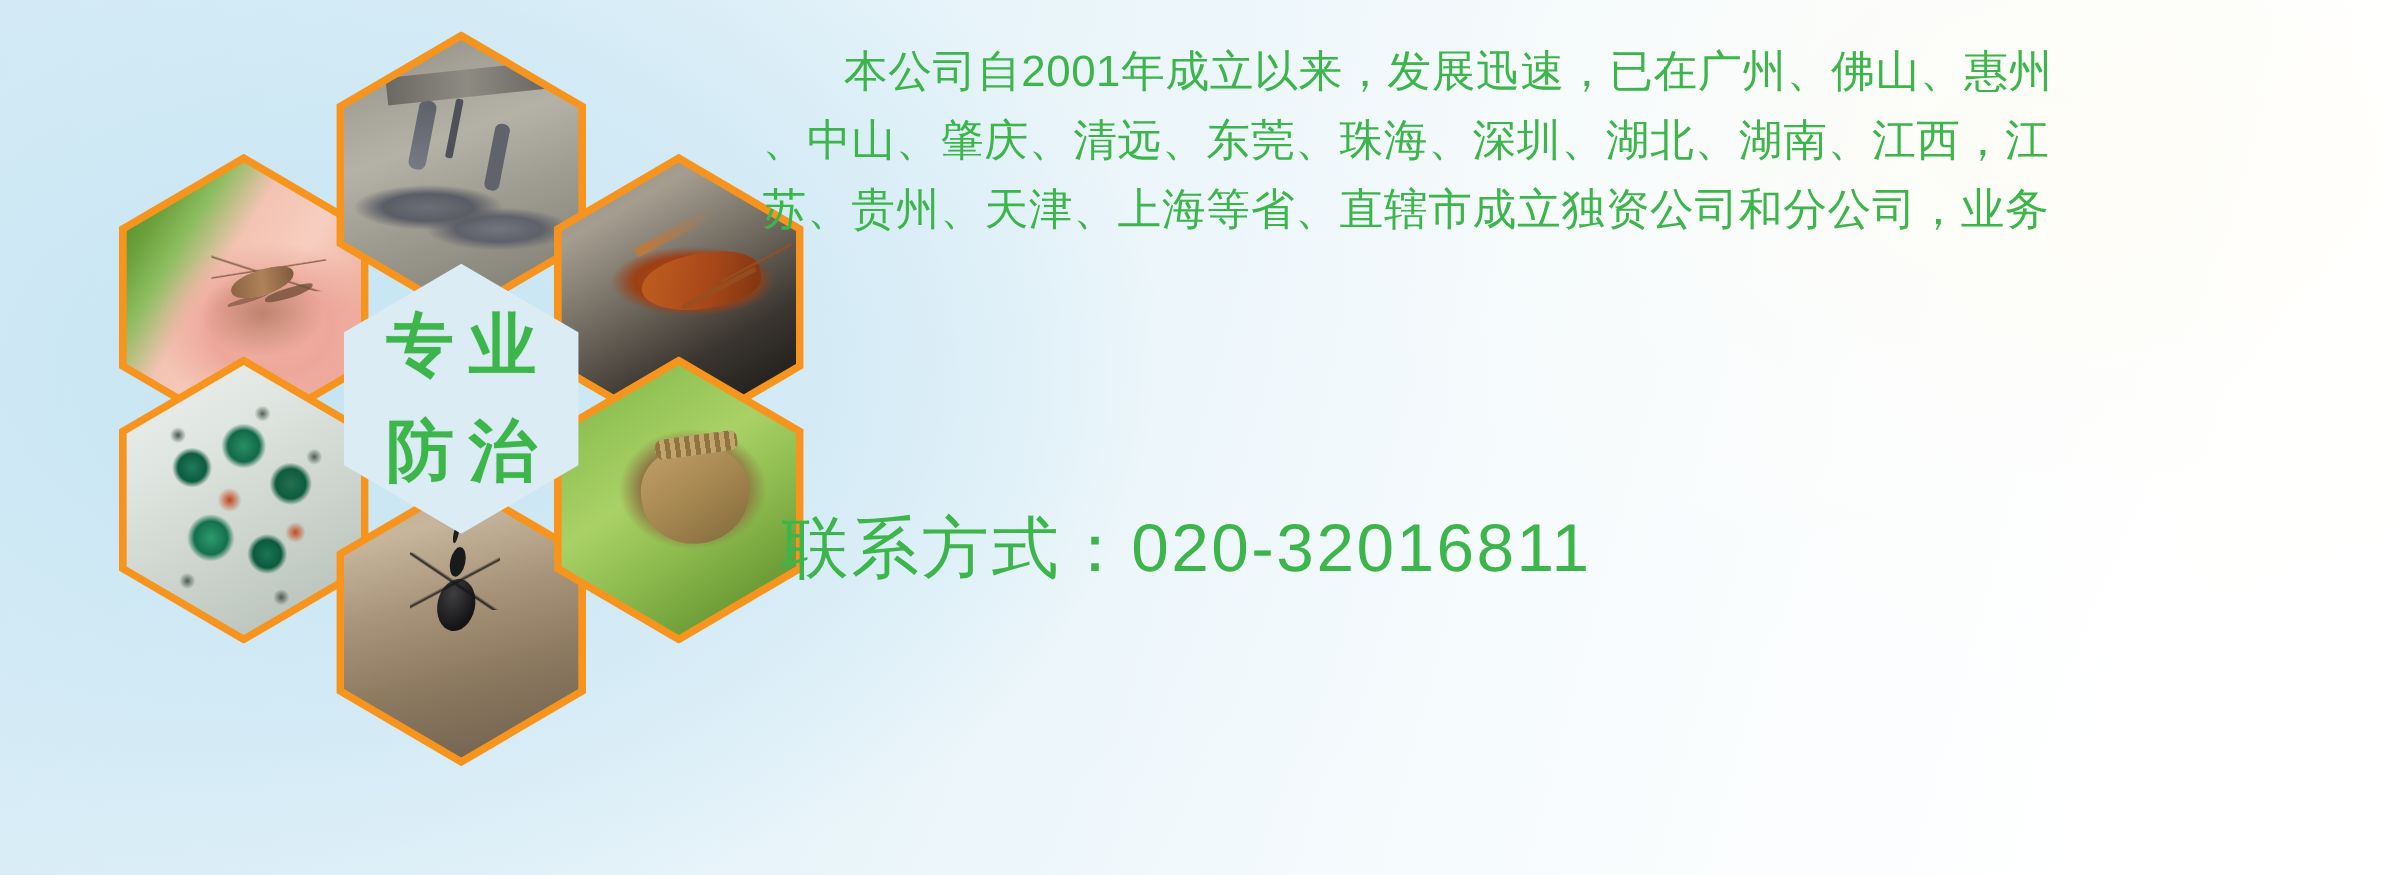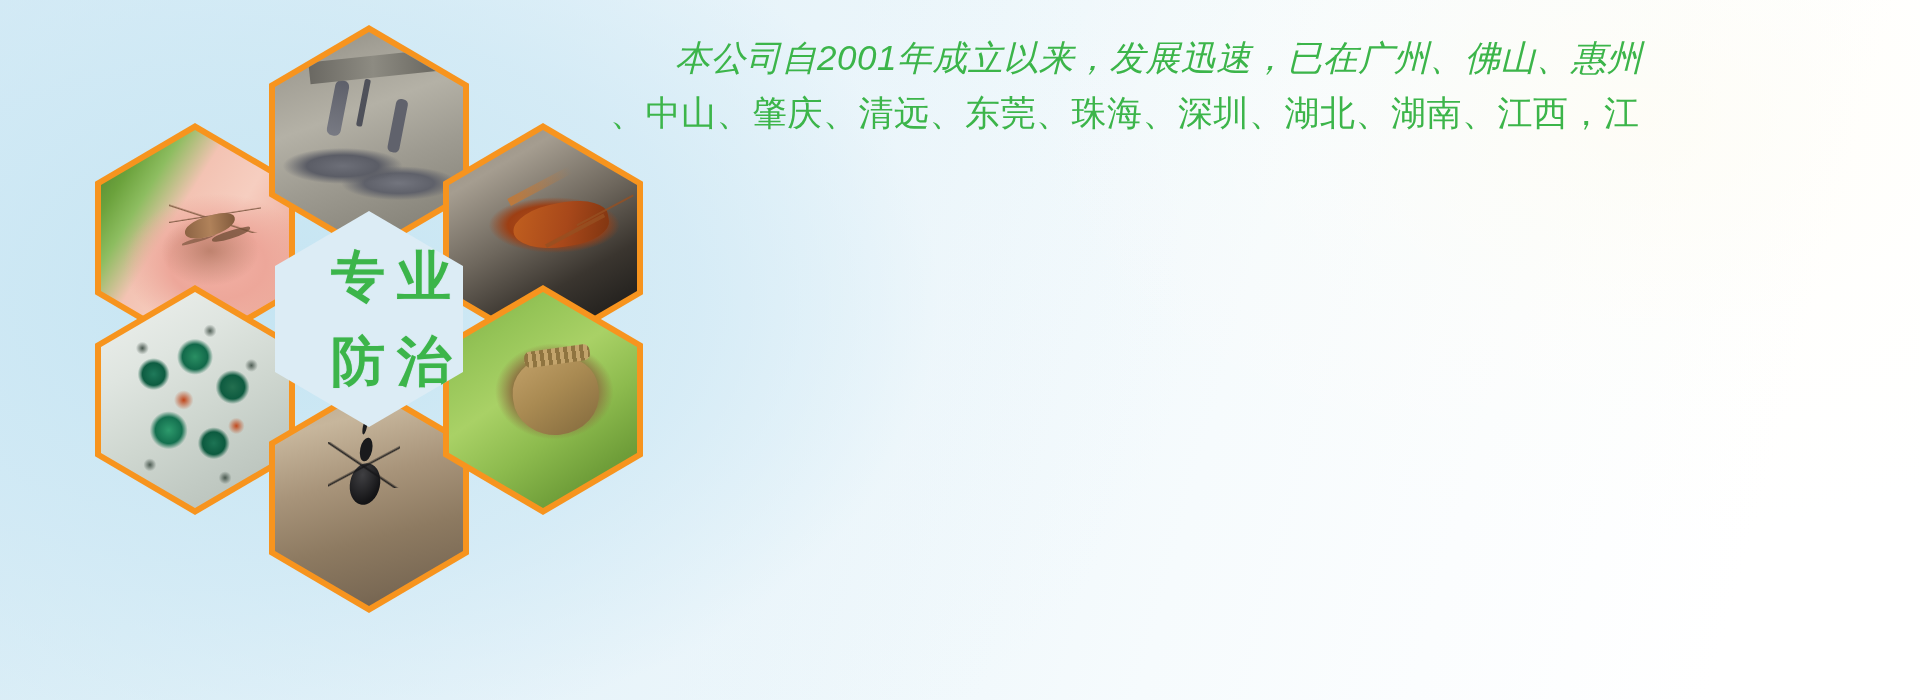--- a/index.html
+++ b/index.html
@@ -64,21 +64,21 @@
   .hex.pos-rats       { left: 174px; top: 30px;  }
   .hex.pos-cockroach  { left: 348px; top: 128px; }
   .hex.pos-flies      { left: 0px;   top: 290px; }
   .hex.pos-ant        { left: 174px; top: 388px; }
   .hex.pos-stinkbug   { left: 348px; top: 290px; }
   .hex.pos-center     { left: 174px; top: 209px; background: transparent; }
   .hex.pos-center > .hex-inner {
     background: #dcecf5;
     display: flex;
     flex-direction: column;
-    align-items: flex-end;
+    align-items: center;
     justify-content: center;
   }
 
   
   .ph { position:absolute; inset:0; }
 
   
   .ph-mosquito {
     background:
       radial-gradient(ellipse 70px 50px at 58% 56%, rgba(150,96,70,0.55) 0%, rgba(150,96,70,0) 70%),
@@ -230,21 +230,21 @@
   }
   .paragraph {
     color: #3cb54a;
     font-size: 35px;
     line-height: 55px;
     font-weight: 500;
     letter-spacing: 0.5px;
     width: 1290px;
   }
   .paragraph .ln { display: block; white-space: nowrap; }
-  .paragraph .ln.first { text-indent: 65px; font-style: italic; }
+  .paragraph .ln.first { text-indent: 65px; }
 
   .contact {
     position: absolute;
     left: 625px;
     top: 400px;
     z-index: 4;
     color: #3cb54a;
   }
   .contact-line {
     font-size: 54px;
@@ -308,19 +308,23 @@
         <div class="logo-line second">防治</div>
       </div>
     </div>
 
   </div>
 
   <div class="copy">
     <div class="paragraph">
       <span class="ln first">本公司自2001年成立以来，发展迅速，已在广州、佛山、惠州</span>
       <span class="ln">、中山、肇庆、清远、东莞、珠海、深圳、湖北、湖南、江西，江</span>
+      <span class="ln">苏、贵州、天津、上海等省、直辖市成立独资公司和分公司，业务</span>
     </div>
   </div>
 
   <div class="contact">
+    <div class="contact-line phone-1">
+      <span class="contact-label">联系方式：</span><span class="contact-number">020-32016811</span>
+    </div>
   </div>
 
 </div>
 
 </body></html>

